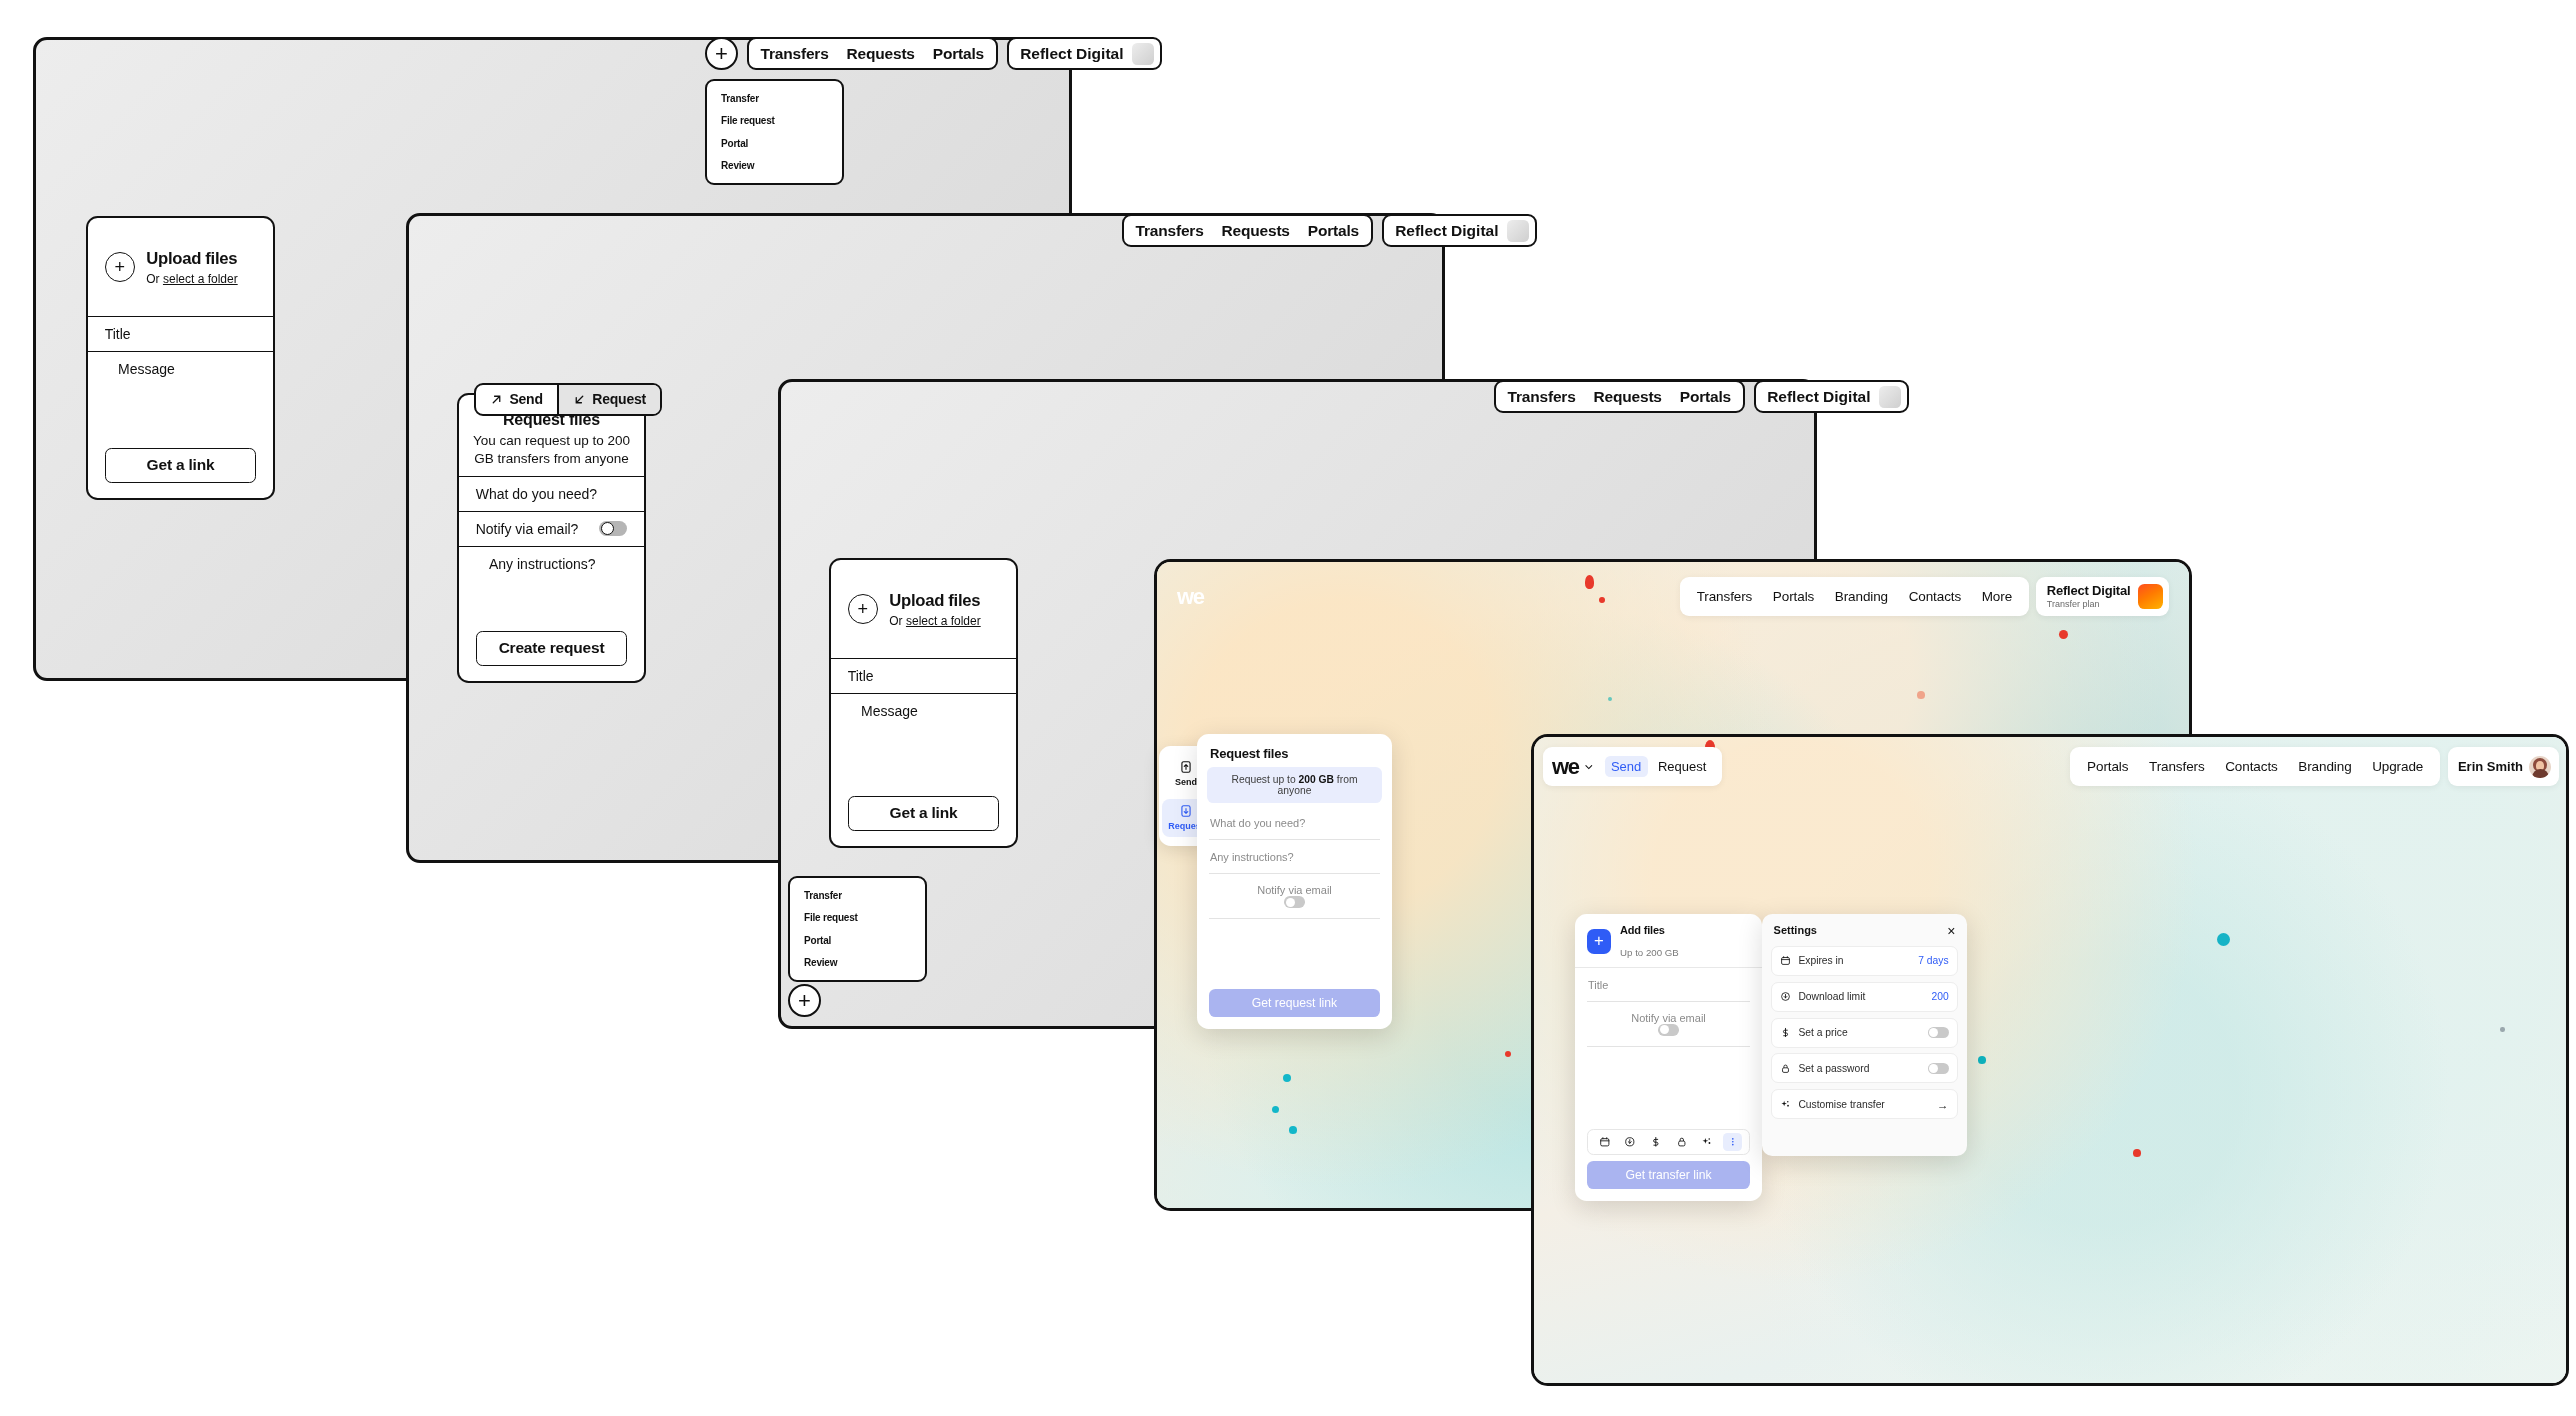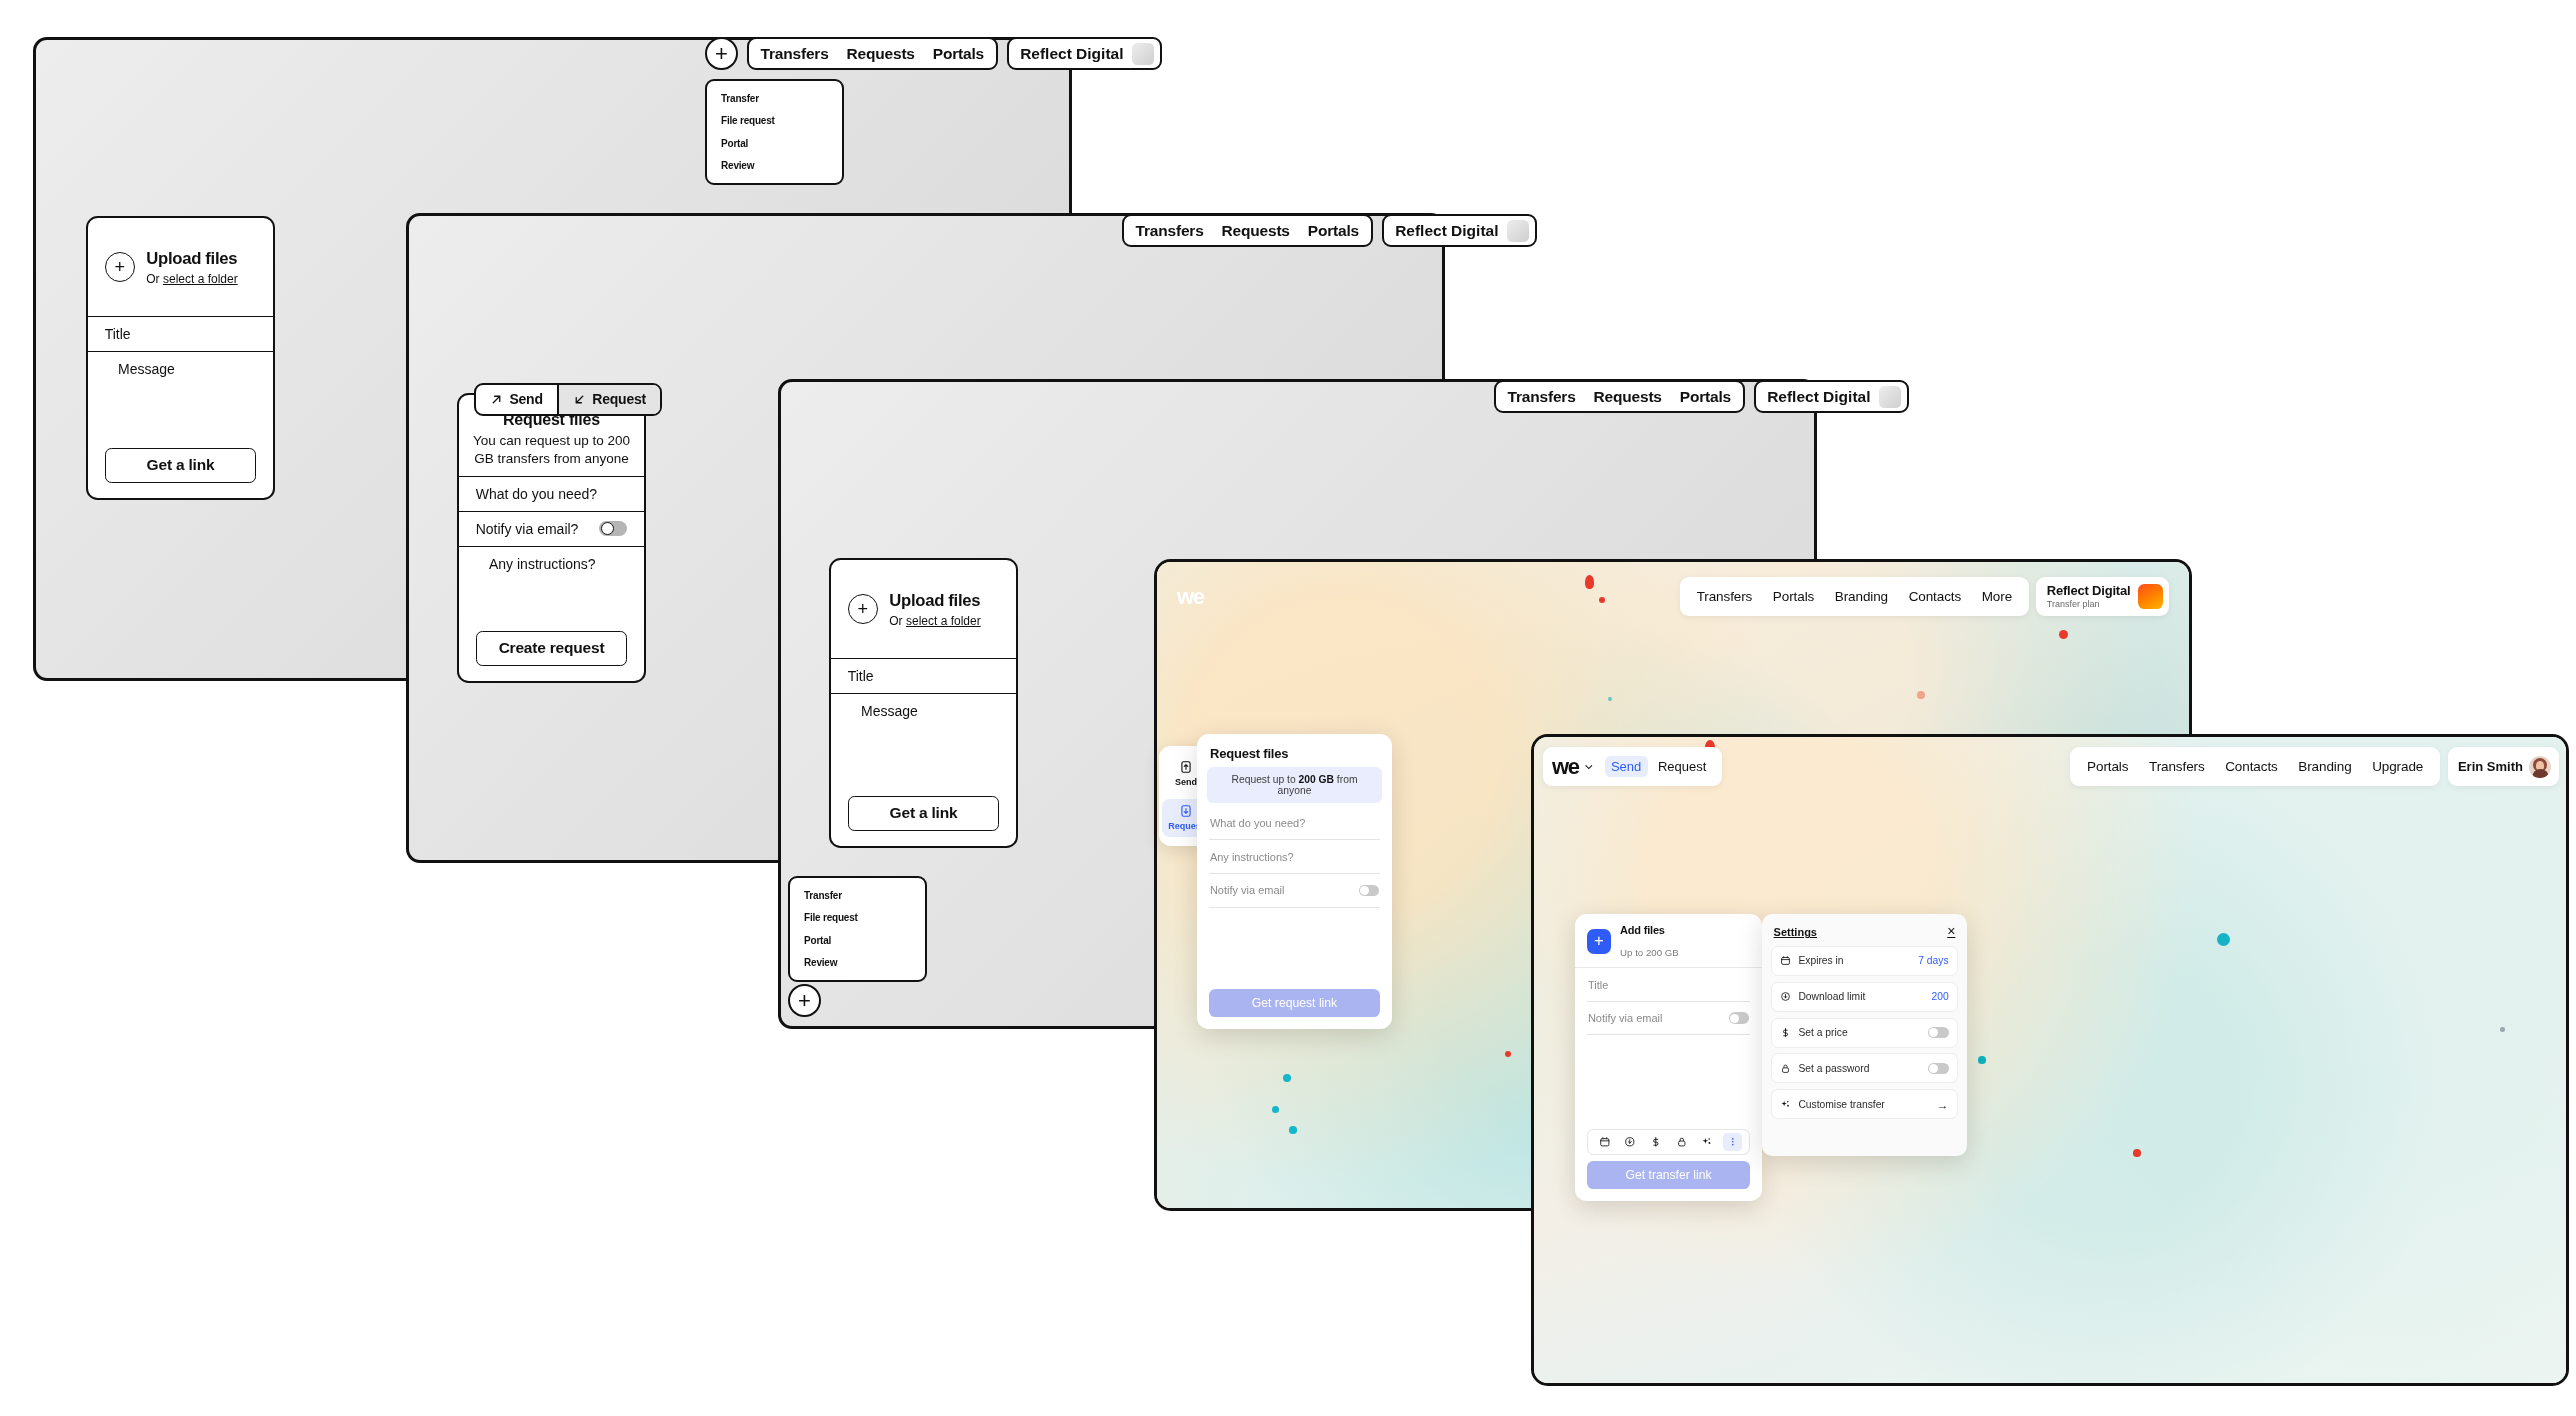--- a/index.html
+++ b/index.html
@@ -96,41 +96,41 @@
   .rail .item.active .lab{color:#2f5cf6;}
 
   .panel{position:absolute;background:#fff;border-radius:11.6px;z-index:6;
     box-shadow:0 6.4px 26px rgba(0,0,0,.14);display:flex;flex-direction:column;}
   .panel-title{font-size:13px;font-weight:700;letter-spacing:-0.2px;padding:11.6px 13px 6.4px 13px;}
   .banner{margin:0 10.3px 3.9px 10.3px;background:#e9edfd;border-radius:6.4px;padding:7px 9px;
     font-size:10.3px;color:#3d3d3d;text-align:center;}
   .banner b{font-weight:700;color:#111;}
   .fld{margin:0 11.6px;padding:10.3px 1.3px;border-bottom:0.6px solid #e3e3e3;font-size:11px;color:#8b8b8b;
     display:flex;align-items:center;justify-content:between;}
-  .fld.rowflex{justify-content:space-between;}
+  .fld.rowflex{justify-content:flex-end;flex-direction:column;}
   .sw{width:20.6px;height:11.6px;border-radius:5.8px;background:#c9c9c9;position:relative;}
   .sw::after{content:"";position:absolute;left:1.3px;top:1.3px;width:9px;height:9px;border-radius:50%;background:#fff;}
   .cta{margin:0 11.6px 11.6px 11.6px;background:#aab4f0;border-radius:6.4px;height:28px;
     display:flex;align-items:center;justify-content:center;color:#fff;font-size:12.2px;}
 
   .addhead{display:flex;align-items:center;gap:9px;padding:10.3px 11.6px 9px 11.6px;
     border-bottom:0.6px solid #e8e8e8;}
   .addsq{width:24.5px;height:24.5px;border-radius:7px;background:#2f5cf6;color:#fff;
     display:flex;align-items:center;justify-content:center;font-size:16.7px;line-height:1;}
   .addt{font-size:11px;font-weight:700;letter-spacing:-0.2px;}
   .adds{font-size:9.7px;color:#7a7a7a;margin-top:11px;}
 
   .toolrow{margin:0 11.6px 6.4px 11.6px;border:0.6px solid #e6e6e6;border-radius:6.4px;height:24.5px;
     display:flex;align-items:center;justify-content:space-around;padding:0 3.9px;}
   .toolrow .ti{width:19.3px;height:18px;display:flex;align-items:center;justify-content:center;border-radius:4.5px;}
   .toolrow .ti.active{background:#e8edfd;}
 
   .settings{position:absolute;background:#fafafa;border-radius:10.3px;z-index:6;
     box-shadow:0 6.4px 26px rgba(0,0,0,.14);padding:9px 9px 10.3px 9px;display:flex;flex-direction:column;}
-  .settings-head{display:flex;align-items:flex-end;justify-content:space-between;padding:1.3px 2.6px 7.7px 2.6px;text-decoration:underline;}
+  .settings-head{display:flex;align-items:flex-start;justify-content:space-between;padding:1.3px 2.6px 7.7px 2.6px;}
   .settings-head .t{font-size:11px;font-weight:700;}
   .srow{background:#fff;border:0.6px solid #ededed;border-radius:7px;height:28px;margin-bottom:5.8px;
     display:flex;align-items:center;gap:7px;padding:0 8.4px;}
   .srow .lab{font-size:10.3px;color:#2b2b2b;flex:1;}
   .srow .val{font-size:10.3px;color:#2f5cf6;}
   svg{display:block;}
 </style>
 </head>
 <body>
 

